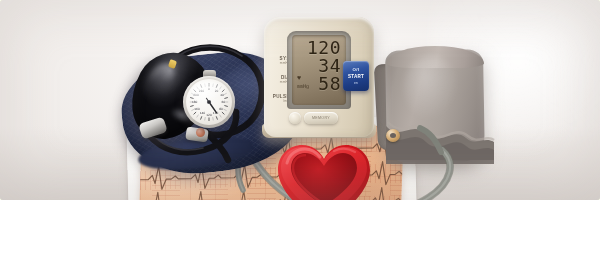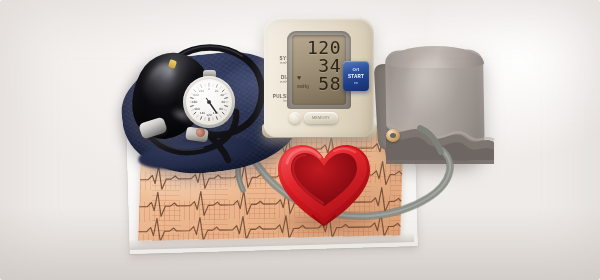--- a/index.html
+++ b/index.html
@@ -4,21 +4,21 @@
 <title>Blood Pressure Equipment Photo</title>
 <style>
   * { box-sizing: border-box; }
   html, body {
     margin: 0; padding: 0;
     background: #ffffff;
     font-family: "Liberation Sans", sans-serif;
   }
   #photo {
     position: relative;
-    width: 600px; height: 280px;
+    width: 600px; height: 200px;
     overflow: hidden;
     border-radius: 3px;
     background: #bef264;
   }
   
   .bg-base {
     position: absolute; inset: 0;
     background:
       radial-gradient(ellipse 300px 160px at 300px 60px, #fdfcfb 0%, #f6f3f1 55%, #efebe8 100%),
       linear-gradient(180deg, #f5f2ef 0%, #f1edea 55%, #eae6e3 100%);

